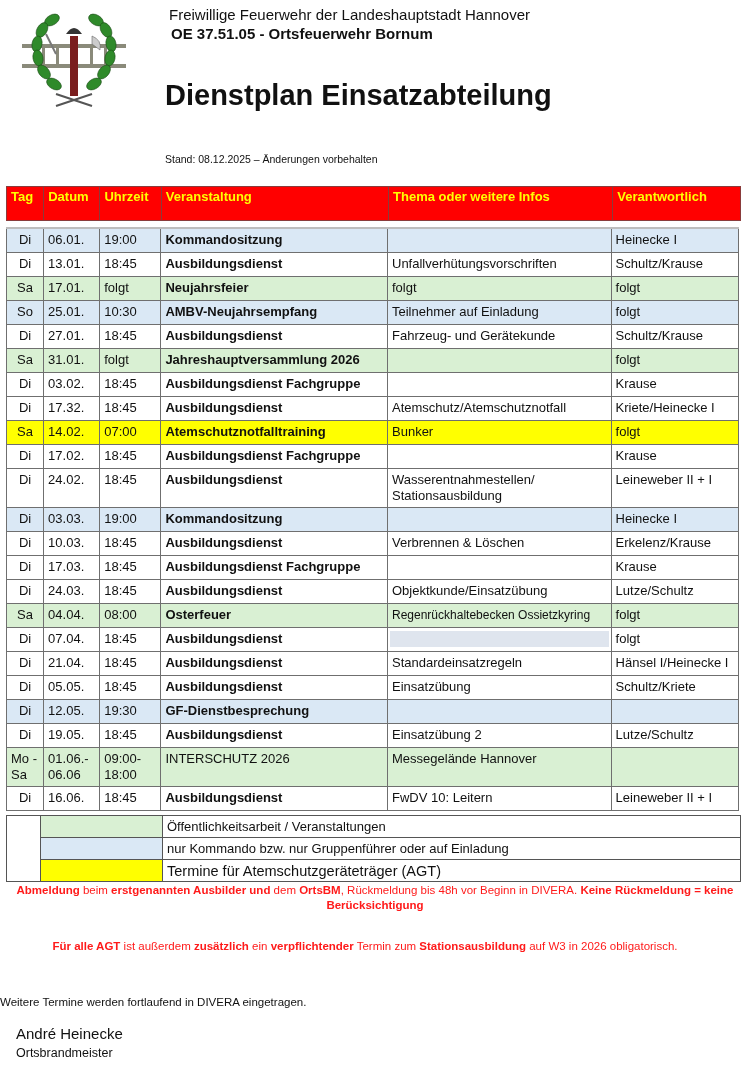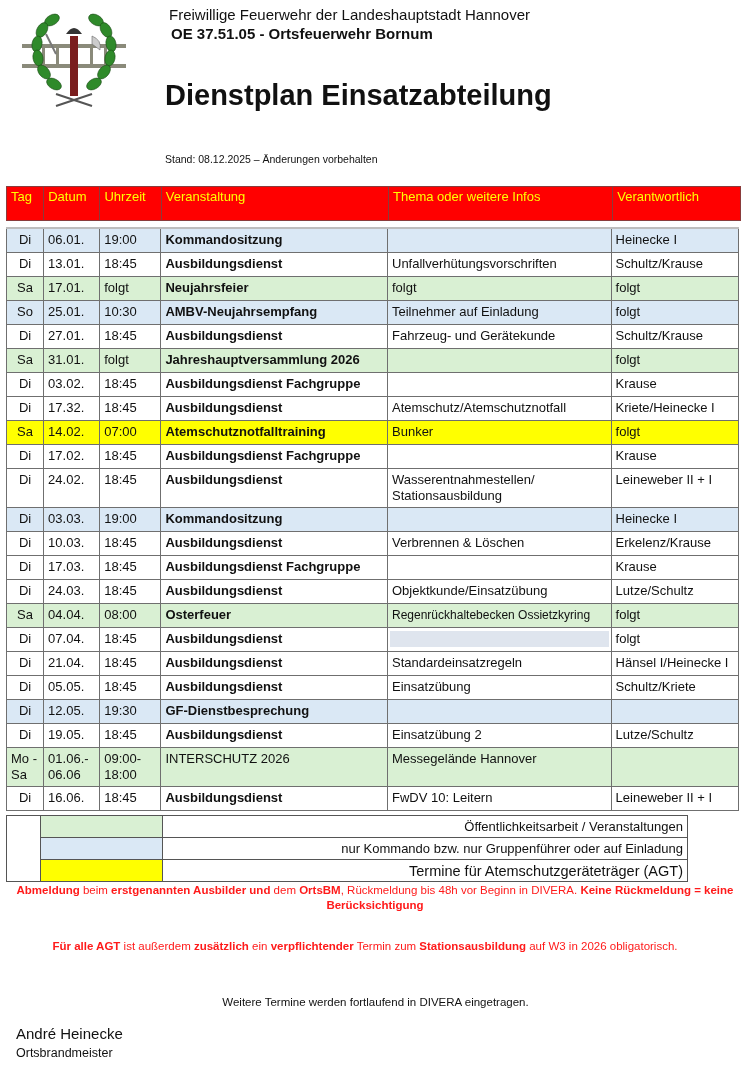--- a/index.html
+++ b/index.html
@@ -6,50 +6,50 @@
     body { width: 751px; height: 1067px; position: relative; overflow: hidden;
       font-family: "Liberation Sans", sans-serif; color: #111; }
     .logo { position: absolute; left: 12px; top: 6px; width: 124px; height: 104px; }
     .org1 { position: absolute; left: 169px; top: 6px; font-size: 15px; }
     .org2 { position: absolute; left: 171px; top: 25px; font-size: 15px; font-weight: bold; }
     .title { position: absolute; left: 165px; top: 76px; font-size: 29px; font-weight: bold; line-height: 38px; }
     .stand { position: absolute; left: 165px; top: 153px; font-size: 10.5px; }
 
     table.sched { position: absolute; left: 6px; border-collapse: collapse; font-size: 13px; table-layout: fixed; }
     table.hdr { top: 186px; width: 735px; }
-    table.hdr td { background: #ff0000; color: #ffff00; font-weight: normal; border: 1px solid #8a3b3b;
+    table.hdr td { background: #ff0000; color: #ffff00; font-weight: bold; border: 1px solid #8a3b3b;
       height: 29px; padding: 2px 4px; vertical-align: top; font-size: 13px; }
     table.body { top: 227px; width: 733px; }
     table.body td { border: 1px solid #6f6f6f; padding: 3px 4px; height: 17px; vertical-align: top; line-height: 16px; }
     table.body tr.first td { border-top: 2px solid #bdbdbd; }
     td.c-tag { width: 28px; text-align: center; }
     td.c-dat { width: 47px; }
     td.c-uhr { width: 52px; text-align: left; }
     td.c-ver { width: 217px; font-weight: bold; }
     td.c-ver.plain { font-weight: normal; }
     td.c-the { width: 214px; }
     td.c-vnt { width: 118px; }
     tr.blue td { background: #dae8f5; }
     tr.green td { background: #d9f0d3; }
     tr.yellow td { background: #ffff00; }
     tr.white td { background: #ffffff; }
     .smallinfo { font-size: 12px; }
     .greybox { display: block; background: #dfe5ee; height: 16px; margin: 0 -2px; }
 
-    table.legend { position: absolute; left: 6px; top: 815px; width: 682px; border-collapse: collapse; table-layout: fixed; text-align: right; }
+    table.legend { position: absolute; left: 6px; top: 815px; width: 735px; border-collapse: collapse; table-layout: fixed; }
     table.legend td { border: 1px solid #555; height: 21px; padding: 0 4px; font-size: 13px; }
     table.legend td.empty { width: 25px; background: #fff; }
     table.legend td.sw { width: 113px; }
     table.legend tr:last-child td.txt { font-size: 14.5px; }
 
     .notice { position: absolute; color: #ff1a1a; text-align: center; font-size: 11.5px; line-height: 15px; }
     .notice b { font-weight: bold; }
     .note1 { left: 10px; top: 883px; width: 730px; }
     .note2 { left: 20px; top: 939px; width: 690px; }
-    .more { position: absolute; left: 0; width: 751px; top: 996px; text-align: center; font-size: 11.5px; }
+    .more { position: absolute; left: 0; width: 751px; top: 996px; text-align: left; font-size: 11.5px; }
     .sig-name { position: absolute; left: 16px; top: 1025px; font-size: 15px; font-weight: normal; }
     .sig-role { position: absolute; left: 16px; top: 1046px; font-size: 12.5px; }
   </style>
 </head>
 <body>
 
 <svg class="logo" viewBox="0 0 124 104">
 
   <rect x="10" y="38" width="104" height="4" fill="#8a8a7a"></rect>
   <rect x="10" y="58" width="104" height="4" fill="#8a8a7a"></rect>

